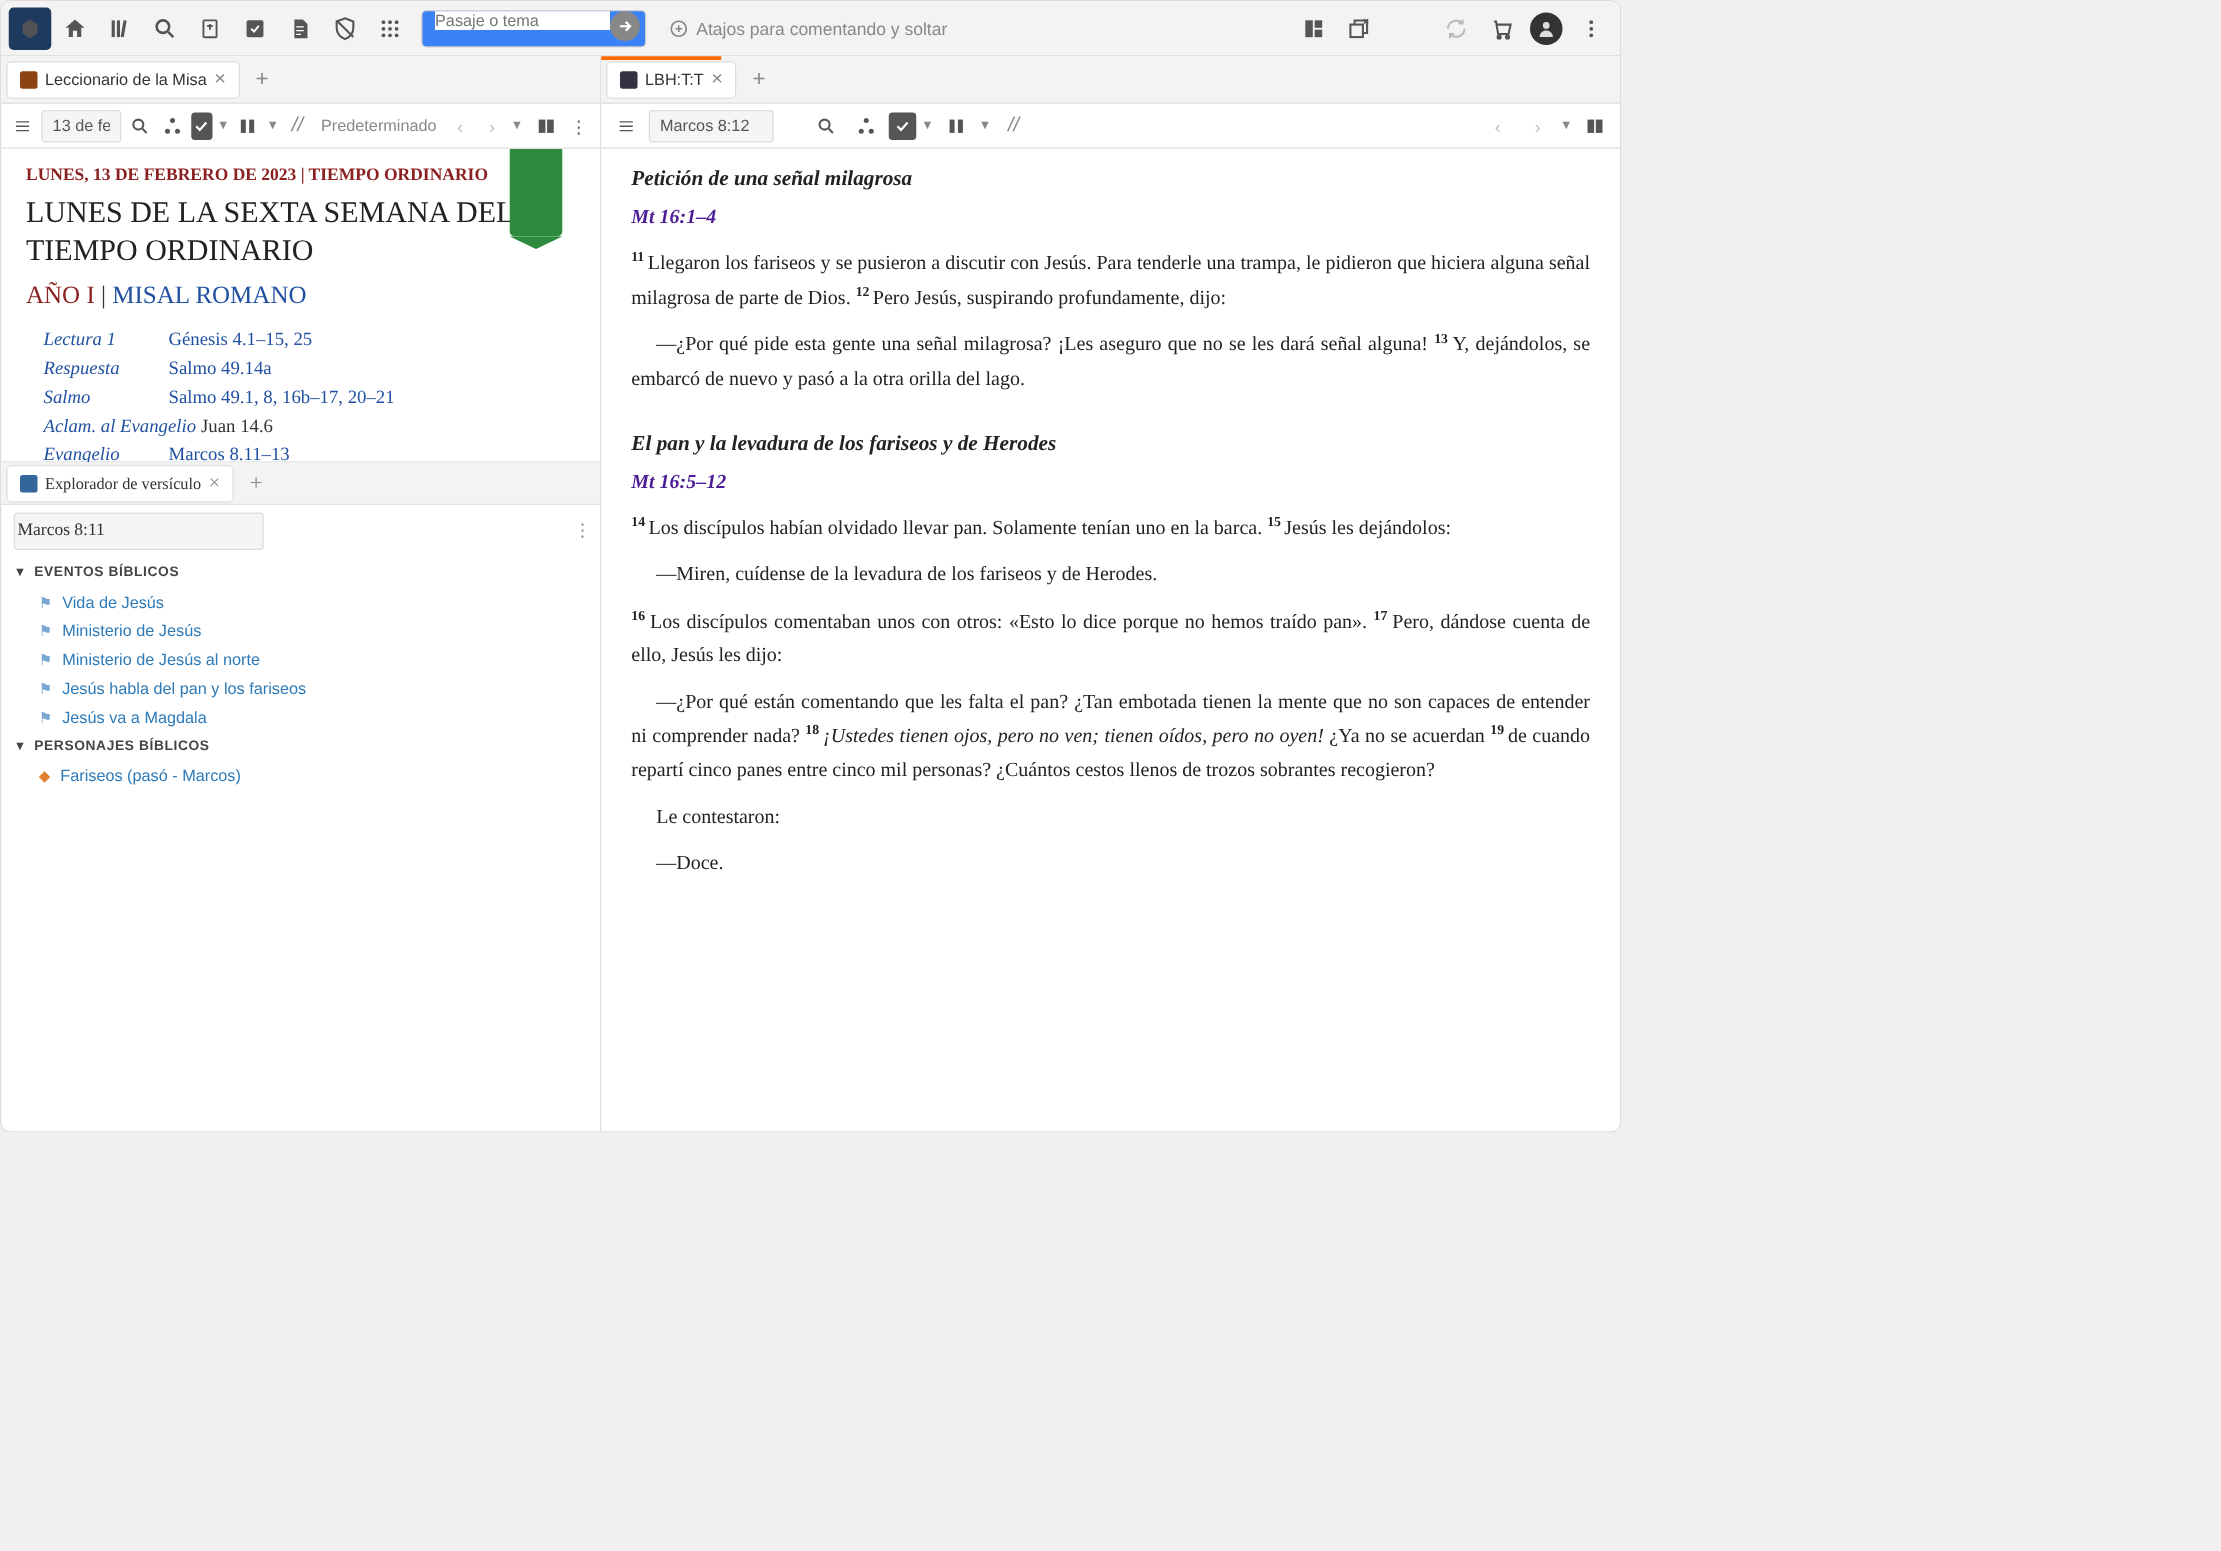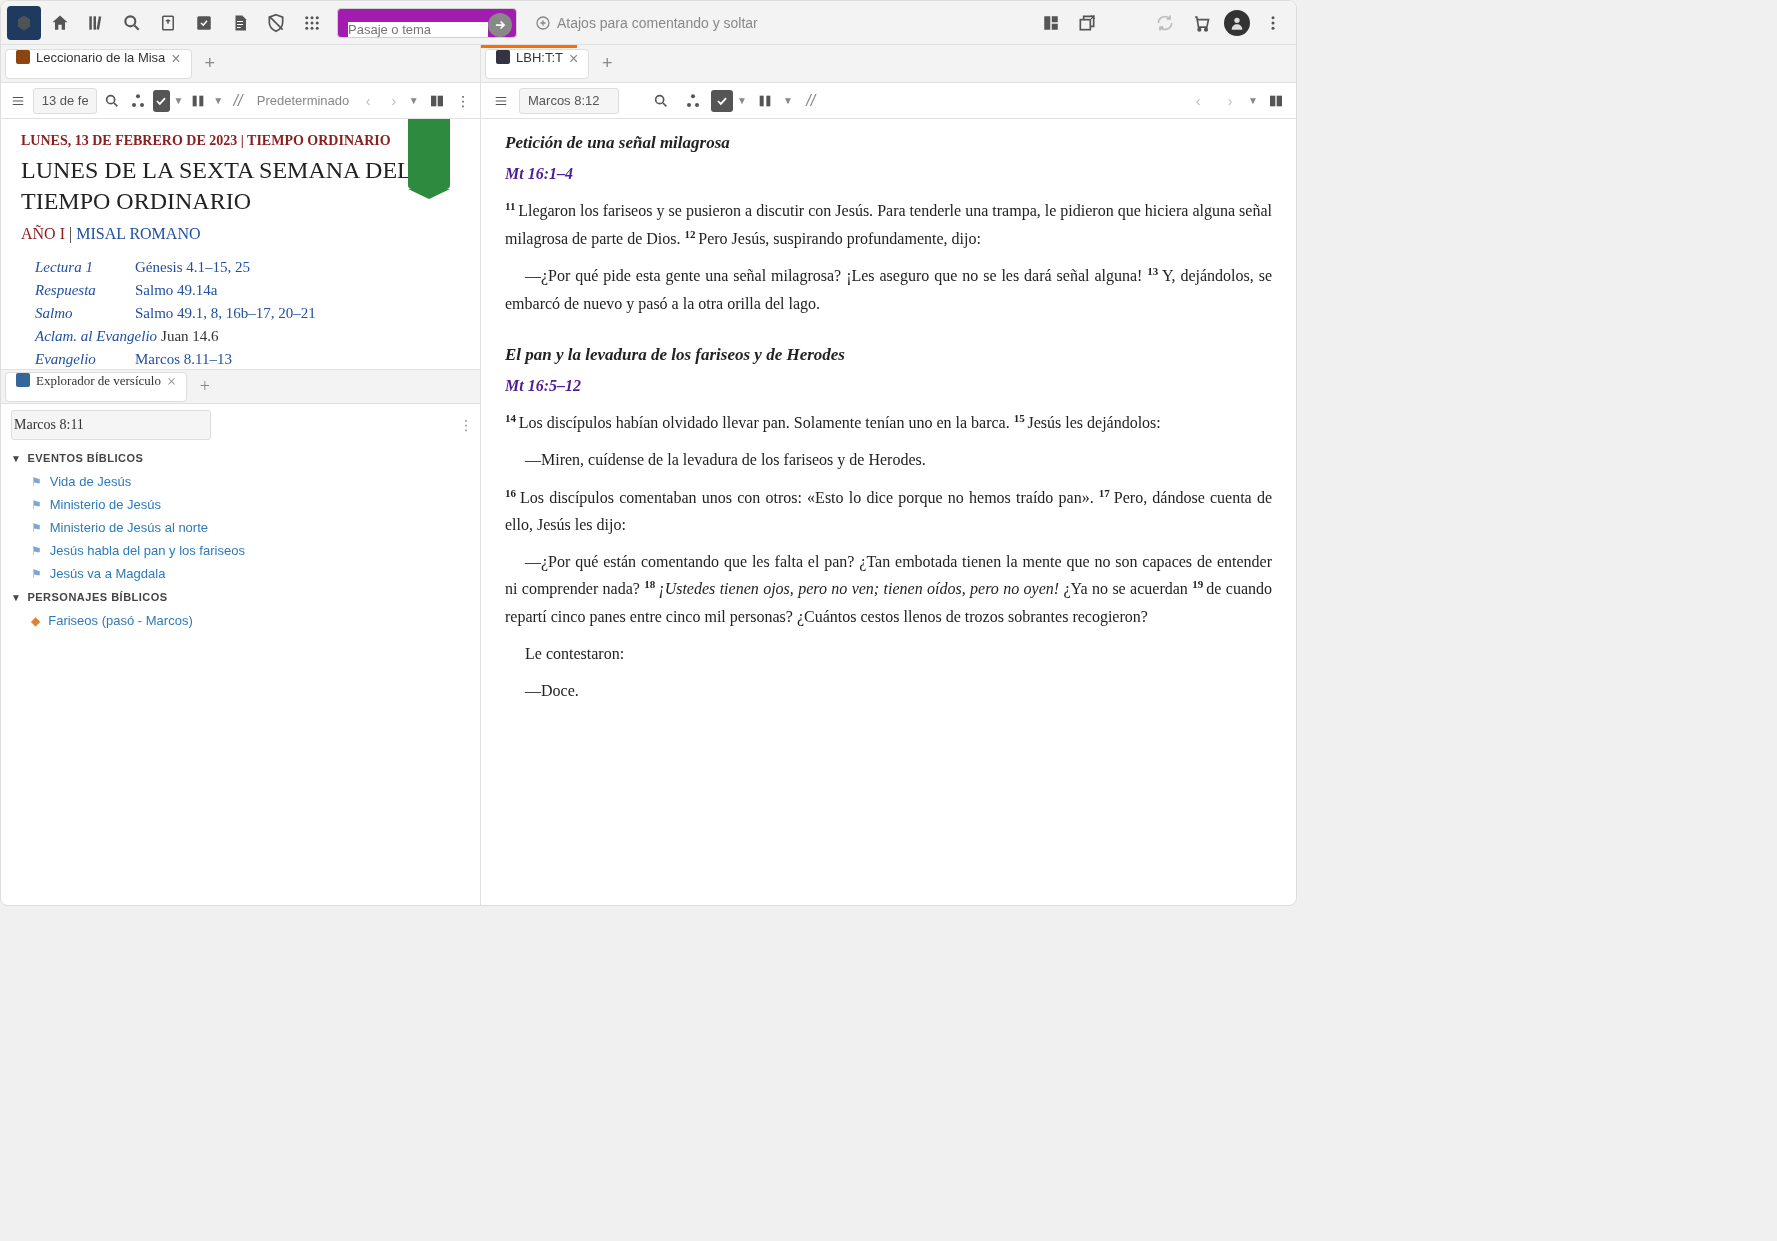--- a/index.html
+++ b/index.html
@@ -1,51 +1,51 @@
 <!DOCTYPE html>
 <html><head>
 <meta charset="utf-8">
 <style>
 *{margin:0;padding:0;box-sizing:border-box}
 body{font-family:-apple-system,BlinkMacSystemFont,'Segoe UI',sans-serif;background:#f0f0f0;width:1297px;height:906px;overflow:hidden;font-size:14px;color:#333}
 .app{display:flex;flex-direction:column;height:100%;background:#fff;border-radius:8px;overflow:hidden;border:1px solid #ddd}
 .topbar{display:flex;align-items:center;height:44px;background:#f3f3f3;border-bottom:1px solid #e0e0e0;padding:0 6px;gap:2px}
 .topbar .icon-btn{width:34px;height:34px;display:flex;align-items:center;justify-content:center;cursor:pointer;border-radius:4px;color:#555}
 .logo-btn{background:#1e3a5f;color:#fff;border-radius:6px}
-.search-box{display:flex;align-items:flex-end;background:#a21caf;border:1px solid #d0d0d0;border-radius:4px;height:30px;padding:0 4px 0 10px;margin:0 6px}
+.search-box{display:flex;align-items:flex-start;background:#3b82f6;border:1px solid #d0d0d0;border-radius:4px;height:30px;padding:0 4px 0 10px;margin:0 6px}
 .search-box input{border:none;outline:none;width:140px;font-size:13px;color:#666}
 .search-go{width:24px;height:24px;background:#888;color:#fff;border-radius:50%;display:flex;align-items:center;justify-content:center;cursor:pointer}
 .shortcuts{display:flex;align-items:center;color:#888;gap:6px;padding:0 10px;cursor:pointer}
 .topbar-right{margin-left:auto;display:flex;align-items:center;gap:2px}
 .avatar{width:26px;height:26px;border-radius:50%;background:#333;display:flex;align-items:center;justify-content:center;color:#fff;font-size:10px}
 .panes{display:flex;flex:1;min-height:0}
 .pane{display:flex;flex-direction:column;min-height:0}
 .pane-left{width:480px;border-right:1px solid #e0e0e0}
 .pane-right{flex:1;position:relative}
 .tab-active-bar{height:3px;background:#ff6b00;width:96px;position:absolute;top:0;left:0}
 .tabbar{display:flex;align-items:center;height:38px;background:#f3f3f3;border-bottom:1px solid #e0e0e0;padding:0 4px;gap:4px}
-.tab{display:flex;height:30px;padding:0 10px;background:#fff;border:1px solid #ddd;border-radius:4px;gap:6px;cursor:pointer;font-size:13px}
+.tab{display:flex;align-items:center;height:30px;padding:0 10px;background:#fff;border:1px solid #ddd;border-radius:4px;gap:6px;cursor:pointer;font-size:13px}
 .tab-icon{width:14px;height:14px;background:#8b4513;border-radius:2px}
 .tab-icon.blue{background:#336699}
 .tab-close{color:#888;cursor:pointer;font-size:16px}
 .add-tab{width:28px;height:28px;display:flex;align-items:center;justify-content:center;color:#888;cursor:pointer;font-size:18px}
 .toolbar{display:flex;align-items:center;height:36px;border-bottom:1px solid #e0e0e0;padding:0 6px;gap:4px}
 .toolbar .tb-btn{width:28px;height:28px;display:flex;align-items:center;justify-content:center;cursor:pointer;border-radius:3px;color:#555}
 .toolbar .dropdown{font-size:10px;color:#888;cursor:pointer}
 .toolbar-input{background:#f5f5f5;border:1px solid #ddd;border-radius:3px;height:26px;padding:0 8px;font-size:13px;color:#555;min-width:0}
 .toolbar-input.w80{width:78px}
 .toolbar-input.w100{width:100px}
 .toolbar .label{color:#888;font-size:13px;padding:0 4px}
 .content{flex:1;overflow-y:auto;padding:14px 20px;font-family:Georgia,serif;position:relative}
 .content.split{display:flex;flex-direction:column;padding:0;min-height:0}
 .banner{position:absolute;right:30px;top:0;width:42px;height:70px;background:#2d8a3e;border-radius:0 0 4px 4px}
 .banner::after{content:'';position:absolute;bottom:-10px;left:0;border-left:21px solid transparent;border-right:21px solid transparent;border-top:10px solid #2d8a3e}
 .date-line{color:#8b2020;font-weight:700;font-size:14px;margin-bottom:6px;font-family:Georgia,serif}
 .main-title{font-size:24px;font-weight:400;color:#222;margin-bottom:8px;line-height:1.3}
-.subtitle{font-size:16px;margin-bottom:16px}
+.subtitle{font-size:20px;margin-bottom:16px}
 .red{color:#8b2020}
 .blue-link{color:#2050a0}
 .readings{padding-left:14px}
 .reading-row{display:flex;margin-bottom:6px;font-size:15px}
 .reading-label{width:100px;font-style:italic;color:#2050a0}
 .reading-val{color:#2050a0}
 .reading-row.full .reading-label{width:auto;margin-right:4px}
 .reading-row.full .after{color:#333}
 .subpane{display:flex;flex-direction:column;min-height:0}
 .subpane-top{flex:0 0 auto}

